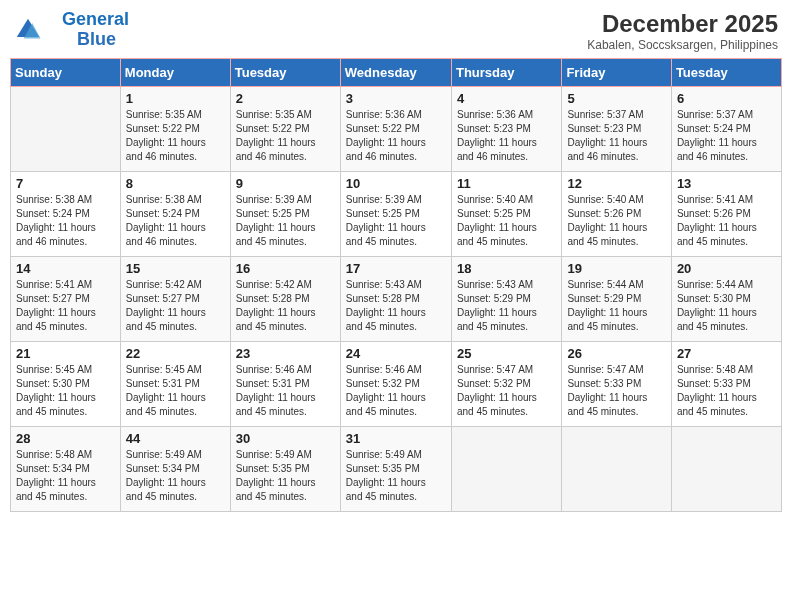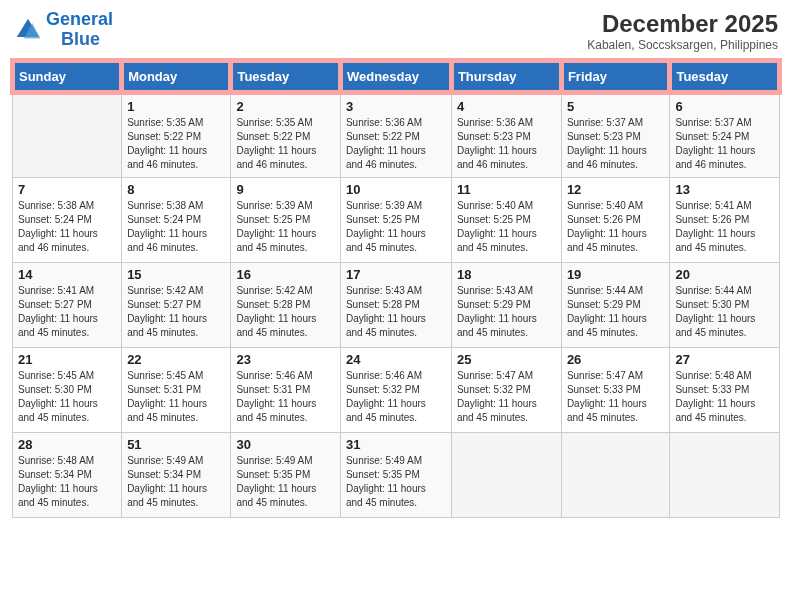--- a/index.html
+++ b/index.html
@@ -13,21 +13,21 @@
     .header {
       display: flex;
       justify-content: space-between;
       align-items: flex-start;
       margin-bottom: 6px;
       padding: 0 4px;
     }
     .logo {
       display: flex;
       align-items: center;
-      gap: 4px;
+      gap: 20px;
     }
     .logo-text {
       font-size: 18px;
       font-weight: bold;
       color: #333;
       line-height: 1.1;
     }
     .logo-text span {
       color: #1a6fbb;
     }
@@ -52,21 +52,21 @@
       border-collapse: collapse;
       border: 1px solid #ccc;
     }
     thead tr th {
       background-color: #2a6fbb;
       color: #fff;
       font-size: 13px;
       font-weight: bold;
       padding: 6px 4px;
       text-align: left;
-      border: 5px solid #fca5a5;
+      border: 1px solid #fca5a5;
     }
     tbody tr td {
       vertical-align: top;
       border: 1px solid #ccc;
       padding: 4px 5px;
       font-size: 10.5px;
       color: #333;
       height: 85px;
       width: 113px;
     }
@@ -324,21 +324,21 @@
       </tr>
       <tr>
         <td>
           <div class="day-number">28</div>
           <div class="day-info" style="white-space: pre-line;">Sunrise: 5:48 AM
 Sunset: 5:34 PM
 Daylight: 11 hours
 and 45 minutes.</div>
         </td>
         <td>
-          <div class="day-number">51</div>
+          <div class="day-number">44</div>
           <div class="day-info" style="white-space: pre-line;">Sunrise: 5:49 AM
 Sunset: 5:34 PM
 Daylight: 11 hours
 and 45 minutes.</div>
         </td>
         <td>
           <div class="day-number">30</div>
           <div class="day-info" style="white-space: pre-line;">Sunrise: 5:49 AM
 Sunset: 5:35 PM
 Daylight: 11 hours

